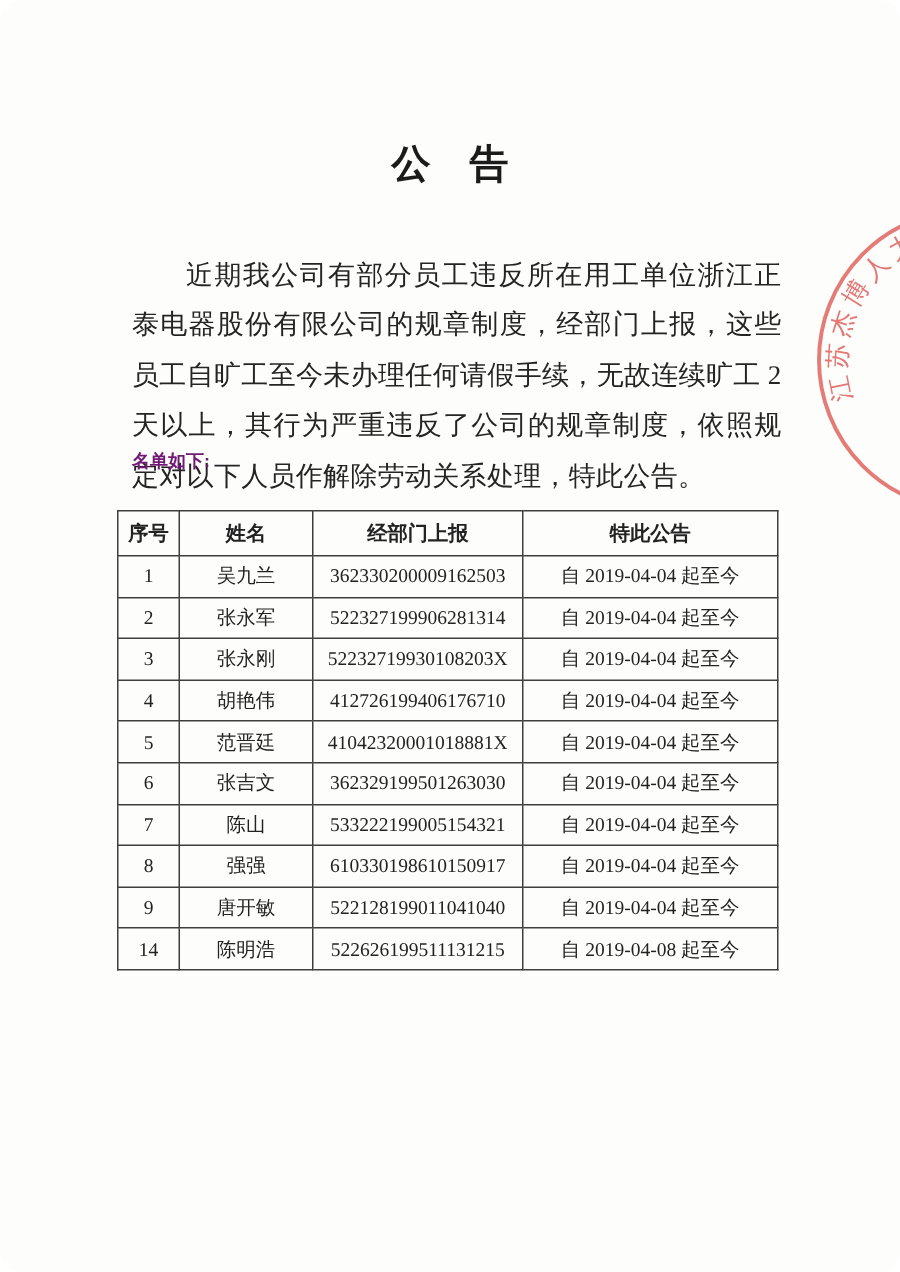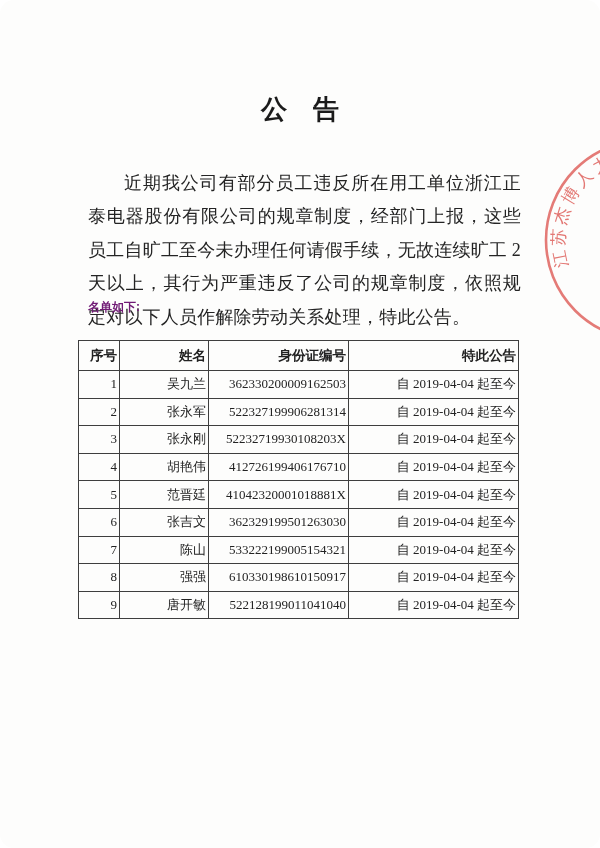--- a/index.html
+++ b/index.html
@@ -51,21 +51,21 @@
     position: absolute;
     top: 340px;
     left: 78px;
     width: 440px;
     border-collapse: collapse;
     table-layout: fixed;
     font-family: "Liberation Serif", "DejaVu Serif", serif;
   }
   table.roster th, table.roster td {
     border: 1px solid #3e3e3e;
-    text-align: right;
+    text-align: center;
     vertical-align: middle;
     font-size: 13px;
     color: #222222;
     padding: 0 2px;
     overflow: hidden;
     white-space: nowrap;
   }
   table.roster th {
     height: 30px;
     font-weight: bold;
@@ -100,21 +100,21 @@
     <colgroup>
       <col class="c1">
         <col class="c2">
         <col class="c3">
         <col class="c4">
     </colgroup>
     <thead>
       <tr>
         <th>序号</th>
         <th>姓名</th>
-        <th>身份证编号</th>
+        <th>经部门上报</th>
         <th>特此公告</th>
       </tr>
     </thead>
     <tbody>
 
     <tr>
         <td>1</td>
         <td>吴九兰</td>
         <td>362330200009162503</td>
         <td>自 2019-04-04 起至今</td>
@@ -160,20 +160,26 @@
         <td>强强</td>
         <td>610330198610150917</td>
         <td>自 2019-04-04 起至今</td>
       </tr>
         <tr>
         <td>9</td>
         <td>唐开敏</td>
         <td>522128199011041040</td>
         <td>自 2019-04-04 起至今</td>
       </tr>
+        <tr>
+        <td>14</td>
+        <td>陈明浩</td>
+        <td>522626199511131215</td>
+        <td>自 2019-04-08 起至今</td>
+      </tr>
       </tbody>
   </table>
 
   <svg class="seal" viewBox="0 0 70 210" aria-hidden="true">
     <circle cx="116" cy="110" r="100" fill="none" stroke-width="2.6" opacity="0.8" stroke="#dd5a55"></circle>
     <defs>
       <path id="sealTextArc" d="M 39 138 A 82 82 0 0 1 88 33" fill="none"></path>
     </defs>
     <text font-size="17" letter-spacing="3.5" opacity="0.82" font-family="Liberation Serif, DejaVu Serif, serif" fill="#dd5a55">
       <textPath href="#sealTextArc" startOffset="2">江苏杰博人力</textPath>

